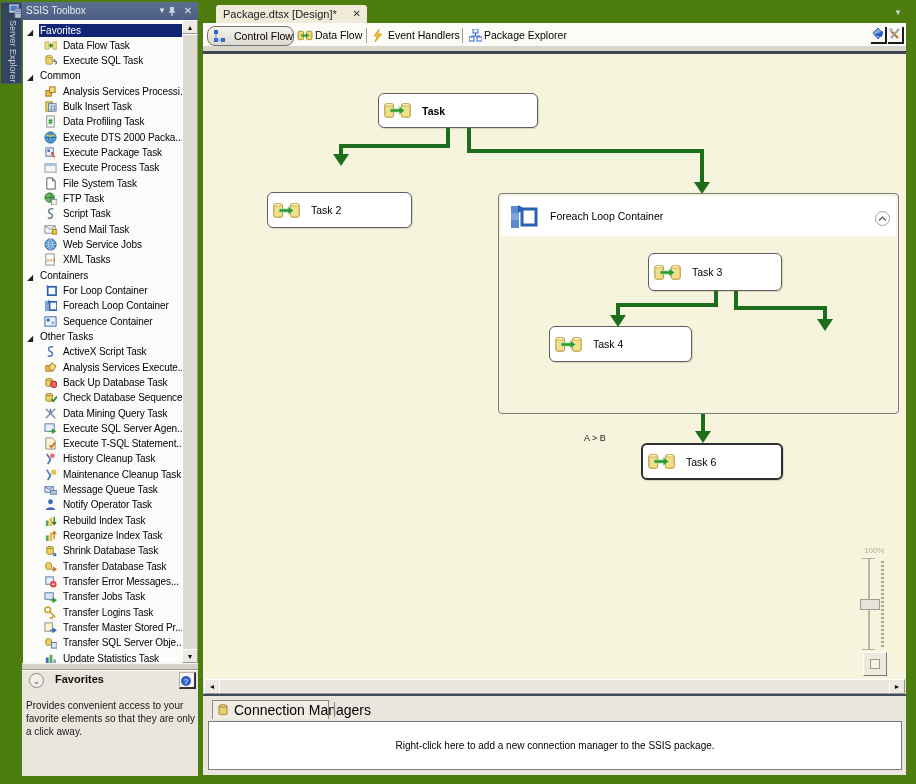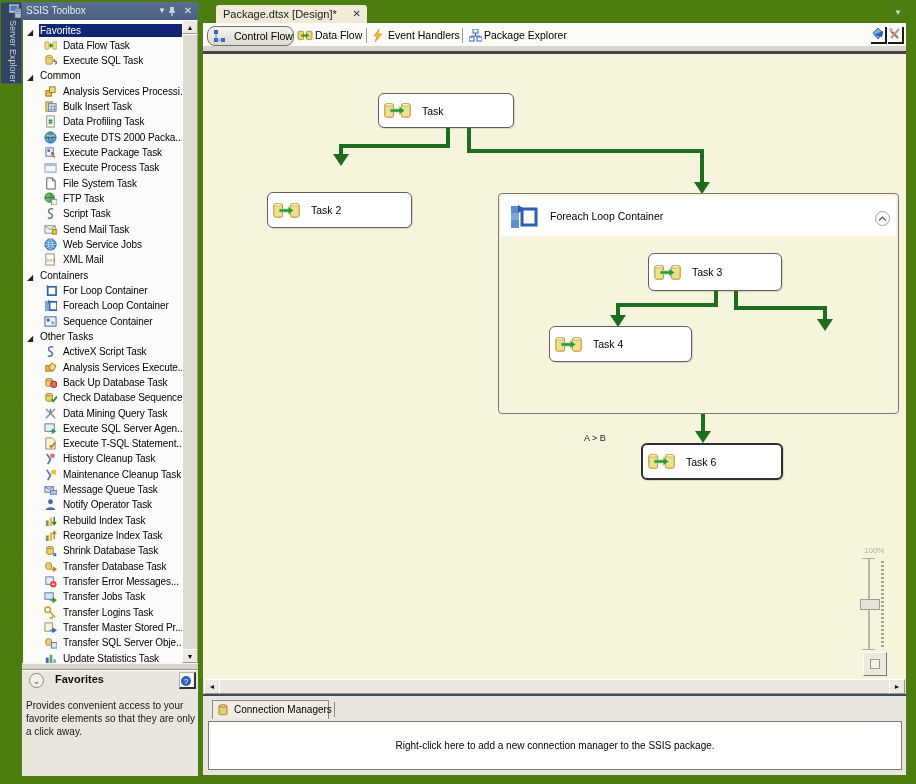--- a/index.html
+++ b/index.html
@@ -61,21 +61,21 @@
 #zThumb{position:absolute;width:20px;height:11px;background:#e6e3da;border:1px solid #a09d92;}
 #fitBtn{position:absolute;width:24px;height:24px;background:#eceadf;border:1px solid #fff;border-right-color:#777;border-bottom-color:#777;}
 #fitBtn div{position:absolute;left:6px;top:6px;width:10px;height:10px;border:1px solid #999;background:#f6f4dd;}
 
 #hsb{position:absolute;left:203px;top:679px;width:703px;height:15px;background:#e4e1d8;}
 #hsb .sbBtn{top:0;height:15px;line-height:14px;font-size:7px;}
 #hThumb{position:absolute;left:16px;top:0;width:671px;height:15px;background:#eae7de;border:1px solid #fff;border-right-color:#9a9689;border-bottom-color:#9a9689;}
 #hsbLine{position:absolute;left:203px;top:694px;width:703px;height:2px;background:#3e4a60;}
 
 #cmArea{position:absolute;left:203px;top:696px;width:703px;height:79px;background:#e9e6de;}
-#cmTab{position:absolute;left:9px;top:4px;width:117px;height:19px;background:#efece4;border:1px solid #8a8a84;border-bottom:none;font-size:10px;line-height:18px;color:#000;}
+#cmTab{position:absolute;left:9px;top:4px;width:117px;height:19px;background:#efece4;border:1px solid #8a8a84;border-bottom:none;font-size:14px;line-height:18px;color:#000;}
 #cmTab svg{position:absolute;left:4px;top:3px;width:12px;height:13px;}
 #cmTab .lb{position:absolute;left:21px;white-space:nowrap;}
 #cmSep{position:absolute;left:131px;top:6px;width:1px;height:15px;background:#8a8a84;}
 #cmPanel{position:absolute;left:5px;top:25px;width:694px;height:49px;background:#fff;border:1px solid #7a7a78;}
 #cmPanel .lb{position:absolute;left:0;right:0;top:18px;text-align:center;font-size:10px;color:#000;}
 </style>
 </head>
 <body>
 <div id="root">
 
@@ -207,21 +207,21 @@
           <circle cx="7" cy="7" r="6" fill="#4898d8" stroke="#2a5a98"></circle>
           <path d="M1 7h12M7 1c3 3 3 9 0 12c-3-3-3-9 0-12M2.5 3.5c2.5 2 6.5 2 9 0M2.5 10.5c2.5-2 6.5-2 9 0" stroke="#bcd" fill="none"></path>
         </svg>
         <span class="lb">Web Service Jobs</span>
       </div>
       <div class="row" style="top:232.30px">
         <svg viewBox="0 0 14 14">
           <rect x="2" y="1" width="9" height="12" fill="#fff" stroke="#888"></rect>
           <text x="3" y="10" font-size="6" fill="#c07818" font-family="Liberation Sans">xml</text>
         </svg>
-        <span class="lb">XML Mail</span>
+        <span class="lb">XML Tasks</span>
       </div>
       <div class="cat" style="top:247.62px">
         <span class="tri">◢</span>
         <span class="lb">Containers</span>
       </div>
       <div class="row" style="top:262.94px">
         <svg viewBox="0 0 14 14">
           <rect x="4" y="3" width="9" height="9" fill="none" stroke="#2b5fb4" stroke-width="1.8"></rect>
           <path d="M6 3l-3-2v4z" fill="#2b5fb4"></path>
         </svg>
@@ -480,21 +480,21 @@
             <path d="M15 6l-7-4v8z" fill="#2b5fb4"></path>
           </svg>
   <span class="lb">Foreach Loop Container</span>
  </div>
  <div id="collapse" style="right:8px;top:17px">
           <svg width="9" height="6" viewBox="0 0 9 6" style="position:absolute;left:2px;top:4px">
             <path d="M1 4.5L4.5 1 8 4.5" stroke="#555" stroke-width="1.2" fill="none"></path>
           </svg>
         </div>
 </div>
-      <div class="task" style="left:175px;top:39px;width:136px;height:35px;">
+      <div class="task" style="left:175px;top:39px;width:160px;height:35px;font-weight:bold;">
   <svg class="tic" viewBox="0 0 27 17">
           <rect x="0.8" y="1.8" width="8.8" height="13.4" rx="1.8" fill="#f2e088" stroke="#ad8f35" stroke-width="1"></rect>
           <ellipse cx="5.2" cy="2.8" rx="4" ry="1.4" fill="#f9f0bb" stroke="#c0a24a" stroke-width="0.7"></ellipse>
           <rect x="17.4" y="1.8" width="8.8" height="13.4" rx="1.8" fill="#f2e088" stroke="#ad8f35" stroke-width="1"></rect>
           <ellipse cx="21.8" cy="2.8" rx="4" ry="1.4" fill="#f9f0bb" stroke="#c0a24a" stroke-width="0.7"></ellipse>
           <path d="M6 6.8h9.2v-2.6l5.8 4.3-5.8 4.3v-2.6H6z" fill="#2e9b2e" stroke="#d8ecd0" stroke-width="0.7"></path>
         </svg>
   <span class="lb">Task</span>
       </div>
       <div class="task" style="left:64px;top:111px;width:145px;height:36px;margin-top:27px;">

